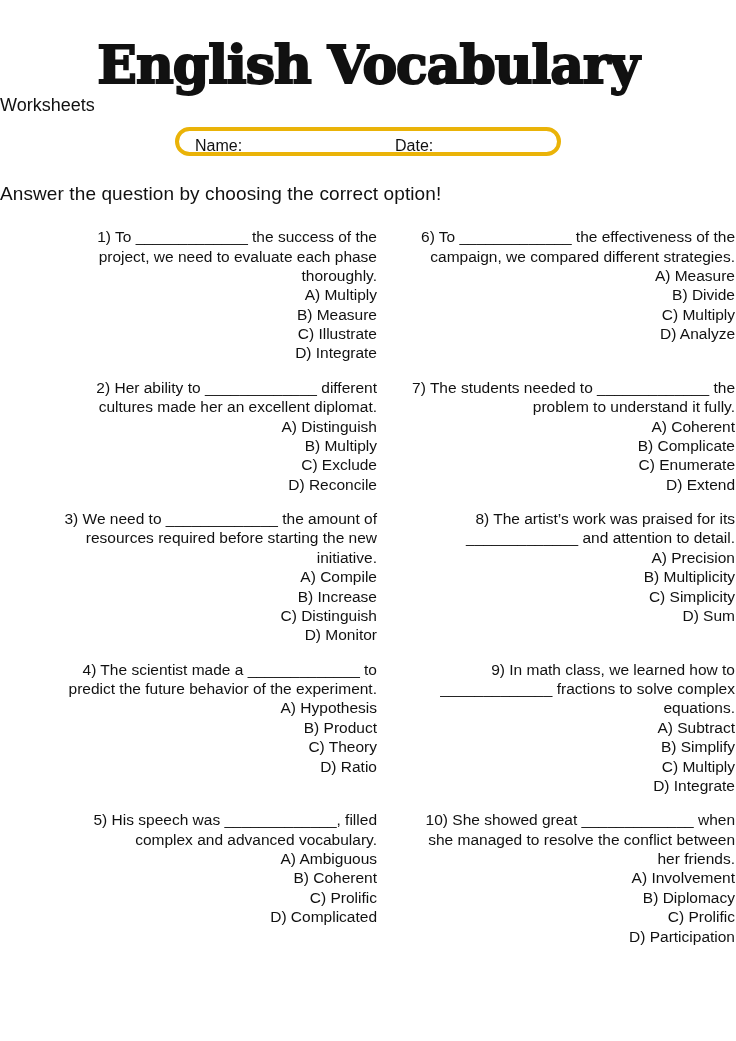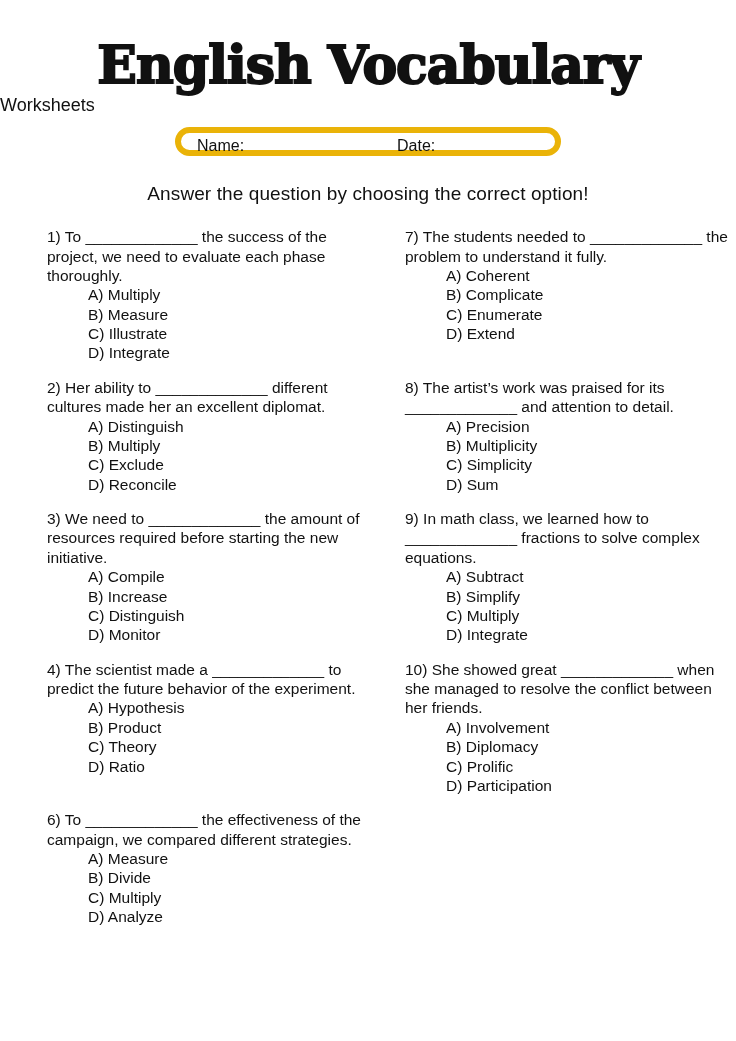--- a/index.html
+++ b/index.html
@@ -29,21 +29,21 @@
   }
   .subtitle {
     text-align: left;
     font-size: 18px;
     margin-top: 2px;
   }
   .name-date-box {
     width: 386px;
     height: 29px;
     margin: 11px auto 0 auto;
-    border: 6px solid #eab308;
+    border: 4px solid #eab308;
     border-radius: 15px;
     display: flex;
     align-items: center;
     padding: 8px 0 0 16px;
     font-size: 16px;
   }
   .name-group {
     display: flex;
     align-items: center;
     width: 200px;
@@ -51,34 +51,34 @@
   .date-group {
     display: flex;
     align-items: center;
     flex: 1;
   }
   .fill-area {
     flex: 1;
     height: 20px;
   }
   .instruction {
-    text-align: center;
     font-size: 19px;
     margin-top: 27px;
     letter-spacing: 0.1px;
   }
   .questions-grid {
     margin: 22px 18px 0 47px;
     display: grid;
     grid-template-columns: 330px 330px;
     grid-template-rows: repeat(5, auto);
     grid-auto-flow: column;
     column-gap: 28px;
     row-gap: 15px;
     align-items: start;
+    text-align: right;
   }
   .question {
     font-size: 15.5px;
     line-height: 1.25;
   }
   .q-text {
     white-space: pre-wrap;
   }
   .options {
     padding-left: 41px;
@@ -144,20 +144,29 @@
     <div class="question">
       <p class="q-text">4) The scientist made a _____________ to predict the future behavior of the experiment.</p>
       <ul class="options">
         <li class="option">A) Hypothesis</li>
         <li class="option">B) Product</li>
         <li class="option">C) Theory</li>
         <li class="option">D) Ratio</li>
       </ul>
     </div>
 
+    <div class="question">
+      <p class="q-text">5) His speech was _____________, filled complex and advanced vocabulary.</p>
+      <ul class="options">
+        <li class="option">A) Ambiguous</li>
+        <li class="option">B) Coherent</li>
+        <li class="option">C) Prolific</li>
+        <li class="option">D) Complicated</li>
+      </ul>
+    </div>
 
     <div class="question">
       <p class="q-text">6) To _____________ the effectiveness of the campaign, we compared different strategies.</p>
       <ul class="options">
         <li class="option">A) Measure</li>
         <li class="option">B) Divide</li>
         <li class="option">C) Multiply</li>
         <li class="option">D) Analyze</li>
       </ul>
     </div>

